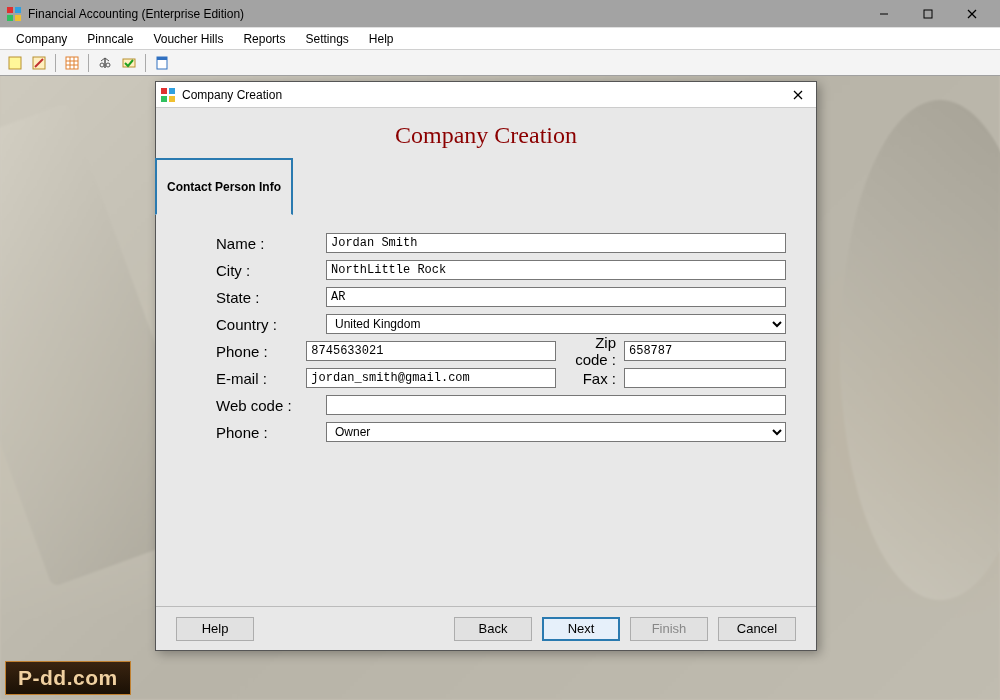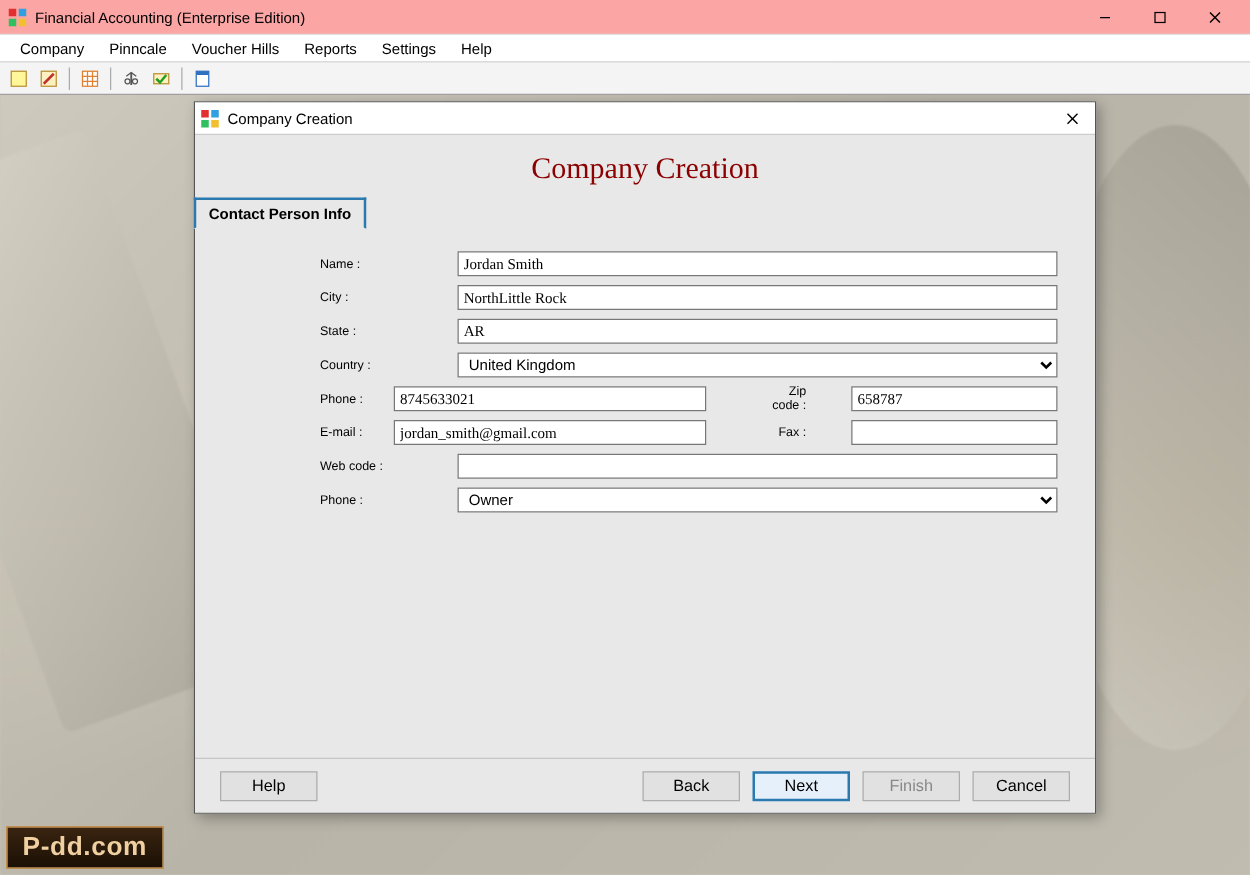--- a/index.html
+++ b/index.html
@@ -40,21 +40,21 @@
   width: 200px; height: 500px;
   background: linear-gradient(45deg, #d8d4c8, #908c80);
   opacity: 0.5;
   border-radius: 50%;
 }
 
 
 .titlebar {
   position: relative;
   height: 28px;
-  background: #fca5a5;
+  background: #a3a3a3;
   border-bottom: 1px solid #e0e0e0;
   display: flex;
   align-items: center;
   padding: 0 6px;
   z-index: 10;
 }
 .titlebar .app-icon {
   width: 16px; height: 16px;
   margin-right: 6px;
   display: inline-flex;
@@ -104,21 +104,21 @@
 .toolbar .tb-sep {
   width: 1px; height: 18px;
   background: #aaa;
   margin: 0 3px;
 }
 
 
 .dialog {
   position: absolute;
   left: 155px; top: 81px;
-  width: 722px; height: 570px;
+  width: 662px; height: 570px;
   background: #fff;
   border: 1px solid #555;
   box-shadow: 3px 3px 10px rgba(0,0,0,0.3);
   display: flex;
   flex-direction: column;
 }
 .dialog-titlebar {
   height: 26px;
   background: #fff;
   border-bottom: 1px solid #ccc;
@@ -150,21 +150,21 @@
   font-size: 24px;
   color: #8b0000;
   padding: 14px 0 8px 0;
 }
 
 .tab-strip {
   margin-left: -1px;
 }
 .tab {
   display: inline-block;
-  padding: 4px 10px;
+  padding: 20px 10px;
   background: #e8e8e8;
   border: 2px solid #2a7ab0;
   border-bottom: 1px solid #e8e8e8;
   font-weight: bold;
   font-size: 12px;
   position: relative;
   top: 1px;
 }
 
 .form-area {
@@ -173,44 +173,43 @@
 .form-row {
   display: flex;
   align-items: center;
   margin-bottom: 5px;
   height: 22px;
 }
 .form-label {
   width: 110px;
   text-align: left;
   padding-right: 8px;
-  font-size: 10px;
-  margin-left: 40px;
+  font-size: 15px;
 }
 .form-input, .form-select {
   height: 20px;
   border: 1px solid #777;
   background: #fff;
   font-size: 12px;
   padding: 1px 4px;
-  font-family: Liberation Serif, serif;
+  font-family: Liberation Mono, monospace;
 }
 .form-input { flex: 1; }
 .form-select {
   flex: 1;
   font-family: "Segoe UI", sans-serif;
   padding-top: 0;
 }
 .form-input.short { flex: 0 0 250px; }
 .form-label.inline {
   width: 80px;
   text-align: right;
   padding: 0 8px;
 }
-.form-input.tiny { flex: 0 0 140px; margin-left: 28px; }
+.form-input.tiny { flex: 0 0 140px; }
 
 .dialog-footer {
   height: 44px;
   background: #e8e8e8;
   border-top: 1px solid #bbb;
   display: flex;
   align-items: center;
   padding: 0 20px;
   gap: 10px;
 }

